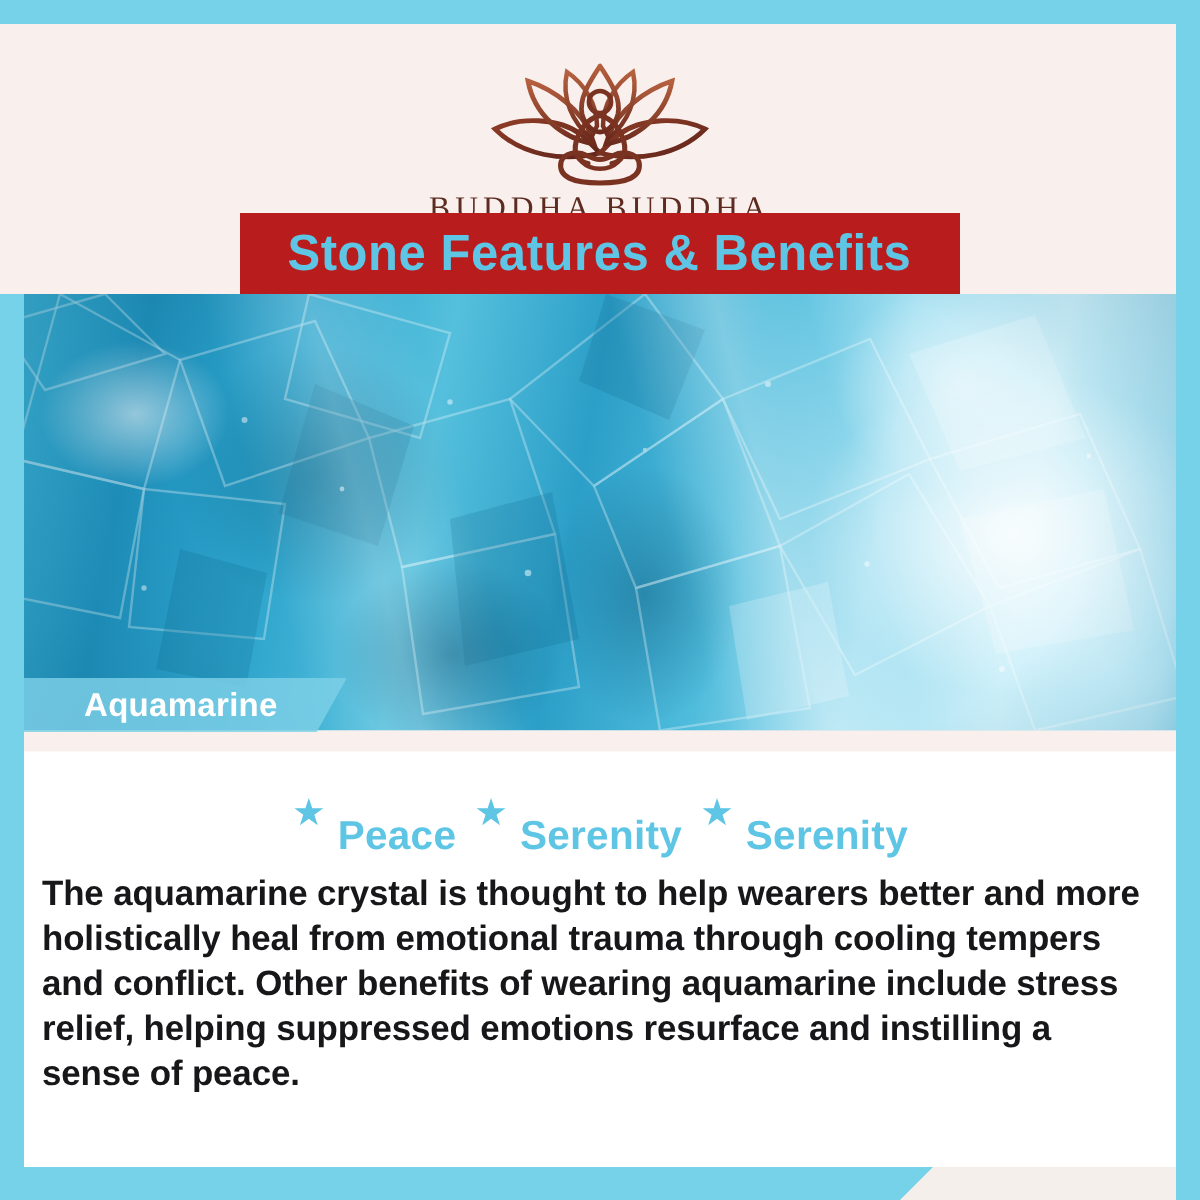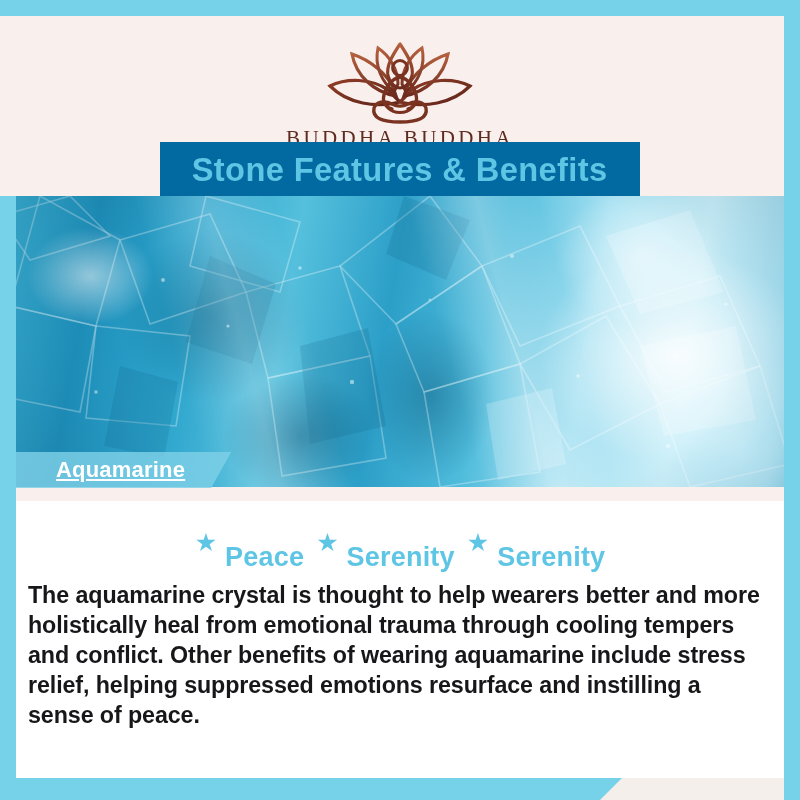--- a/index.html
+++ b/index.html
@@ -79,21 +79,21 @@
     font-weight: 400;
   }
 
   
   .title-band {
     position: absolute;
     top: 142px;
     left: 160px;
     width: 480px;
     height: 54px;
-    background: #0369a1;
+    background: #b91c1c;
     z-index: 6;
     display: flex;
     align-items: center;
     justify-content: center;
   }
   .title-text {
     font-family: "Liberation Sans Narrow", "Liberation Sans", sans-serif;
     font-size: 34px;
     font-weight: bold;
     color: #5ec6e4;
@@ -159,21 +159,20 @@
     left: 16px;
     top: 452px;
     height: 36px;
     padding: 0 46px 0 40px;
     display: flex;
     align-items: center;
     background: rgba(126,208,230,0.82);
     color: #ffffff;
     z-index: 7;
     clip-path: polygon(0 0, 100% 0, calc(100% - 20px) 100%, 0 100%);
-    text-decoration: underline;
   }
   .stone-tag-label {
     font-family: "Liberation Sans", sans-serif;
     font-size: 22px;
     font-weight: bold;
     letter-spacing: 0.2px;
     white-space: nowrap;
   }
 
   

